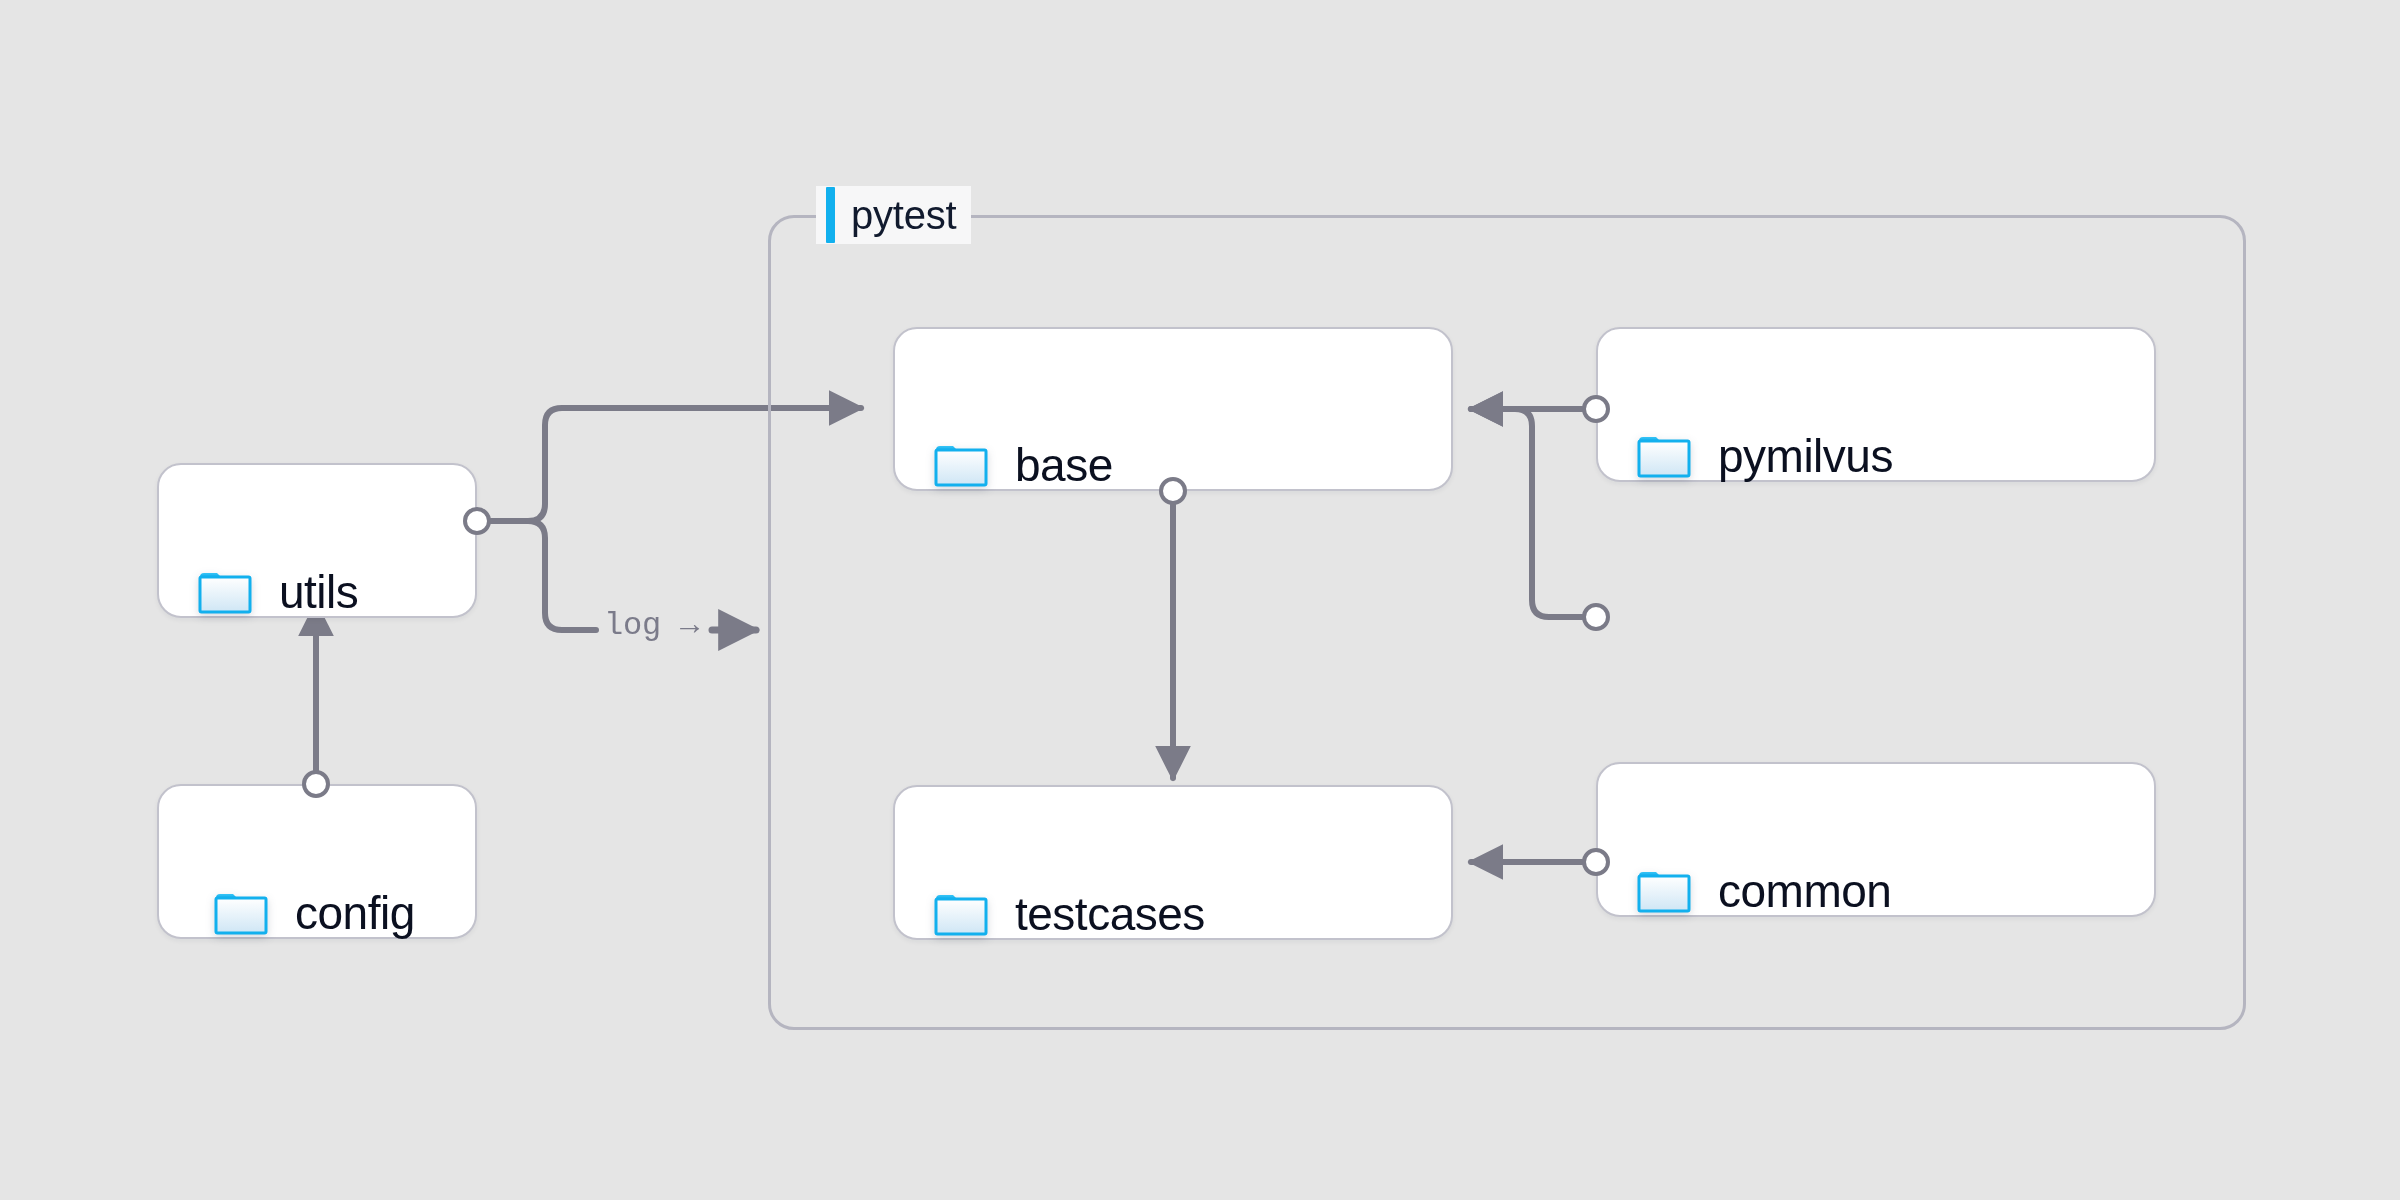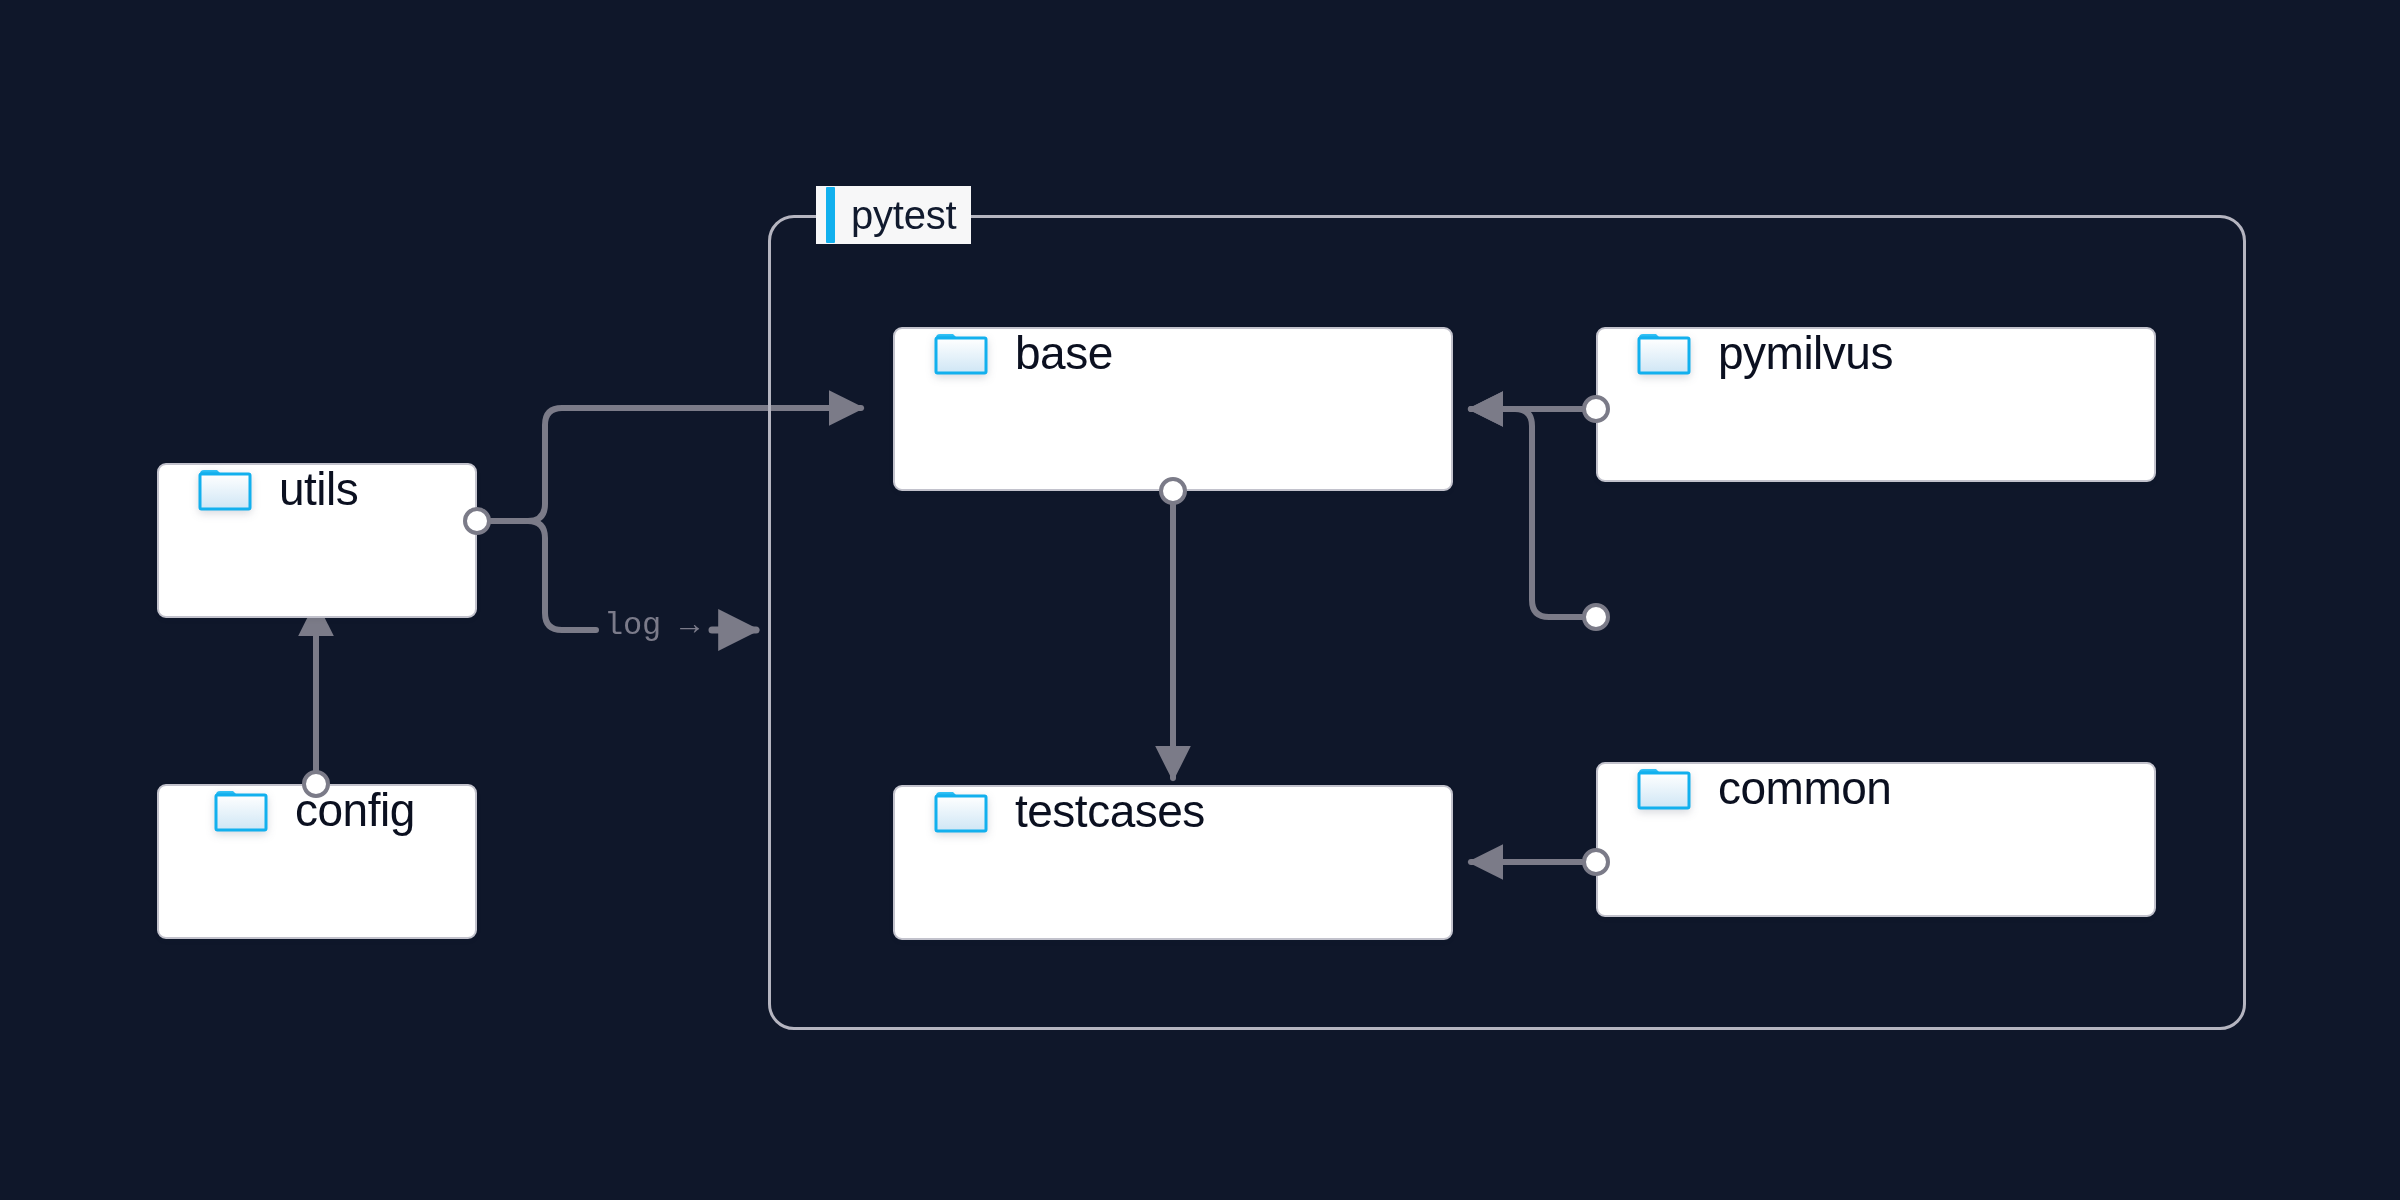--- a/index.html
+++ b/index.html
@@ -9,21 +9,21 @@
     background: #f7f7f8;
   }
   body {
     font-family: "Liberation Sans", sans-serif;
     -webkit-font-smoothing: antialiased;
   }
   #canvas {
     position: relative;
     width: 2400px;
     height: 1200px;
-    background: #0f172a;
+    background: #e5e5e5;
     overflow: hidden;
   }
 
   
   #edges {
     position: absolute;
     left: 0;
     top: 0;
     width: 2400px;
     height: 1200px;
@@ -61,23 +61,23 @@
     white-space: nowrap;
     letter-spacing: -0.2px;
   }
 
   
   .node {
     position: absolute;
     box-sizing: border-box;
     background: #ffffff;
     border: 2px solid #c2c2cc;
-    border-radius: 9px;
+    border-radius: 24px;
     display: flex;
-    align-items: flex-start;
+    align-items: flex-end;
     box-shadow: 0 2px 5px rgba(22, 28, 45, 0.06);
   }
   .node-inner {
     display: flex;
     align-items: center;
     gap: 26px;
     padding-left: 38px;
   }
   .node-label {
     font-size: 46px;

